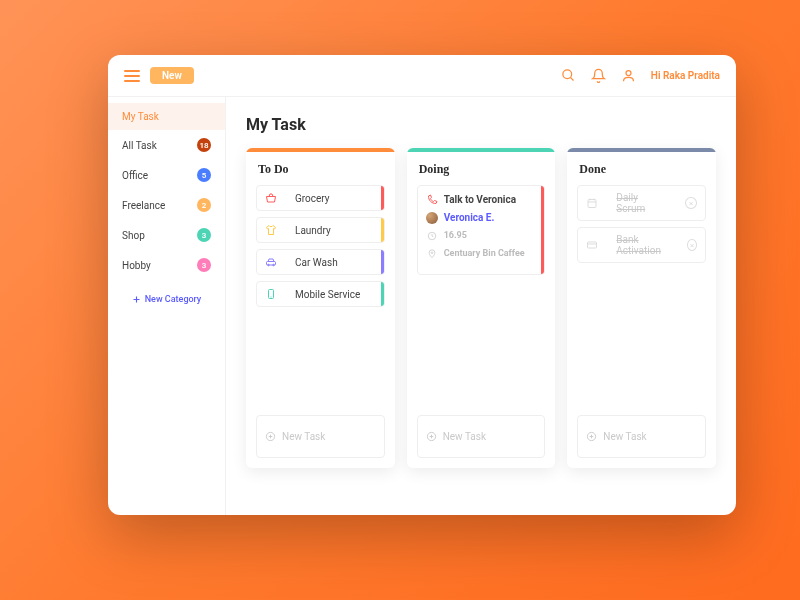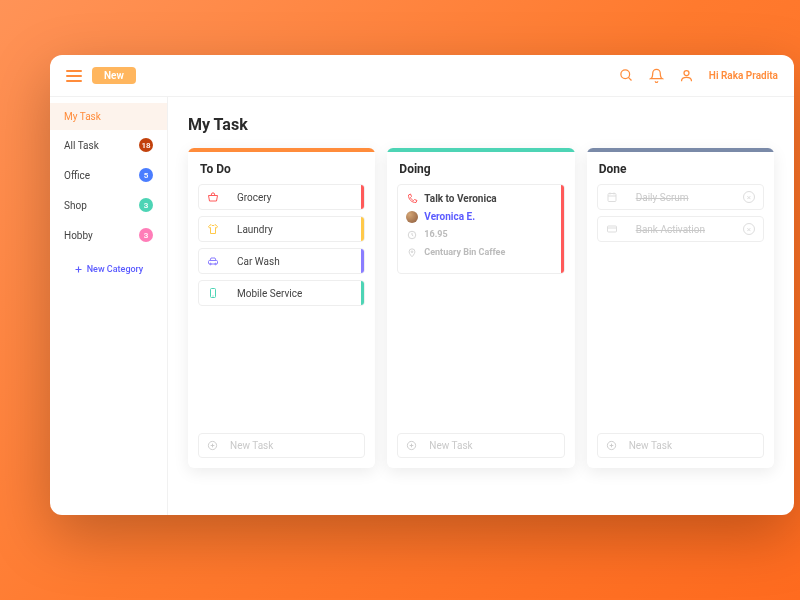--- a/index.html
+++ b/index.html
@@ -1,17 +1,17 @@
 <!DOCTYPE html>
 <html><head>
 <meta charset="utf-8">
 <style>
 * { margin: 0; padding: 0; box-sizing: border-box; font-family: -apple-system, BlinkMacSystemFont, 'Segoe UI', Roboto, sans-serif; }
 body { width: 800px; height: 600px; background: linear-gradient(135deg, #ff9357 0%, #ff7a2e 50%, #ff6b1f 100%); display: flex; align-items: center; justify-content: center; }
-.app { width: 744px; height: 460px; background: #fff; border-radius: 12px; box-shadow: 0 20px 60px rgba(0,0,0,0.25); overflow: hidden; display: flex; flex-direction: column; position: relative; margin-top: -30px; margin-left: 44px; }
+.app { width: 628px; height: 460px; background: #fff; border-radius: 12px; box-shadow: 0 20px 60px rgba(0,0,0,0.25); overflow: hidden; display: flex; flex-direction: column; position: relative; margin-top: -30px; margin-left: 44px; }
 .topbar { height: 42px; display: flex; align-items: center; padding: 0 16px; border-bottom: 1px solid #f1f1f1; }
 .hamburger { width: 16px; height: 12px; cursor: pointer; display: flex; flex-direction: column; justify-content: space-between; }
 .hamburger span { height: 2px; background: #ff8c3b; border-radius: 2px; }
 .new-btn { margin-left: 10px; background: #ffb65e; color: #fff; border: none; padding: 3px 12px; border-radius: 4px; font-size: 10px; font-weight: 600; cursor: pointer; }
 .topbar-right { margin-left: auto; display: flex; align-items: center; gap: 14px; }
 .icon-btn { width: 16px; height: 16px; cursor: pointer; display: flex; align-items: center; justify-content: center; }
 .greeting { font-size: 10px; color: #ff8c3b; font-weight: 600; }
 .body { display: flex; flex: 1; overflow: hidden; }
 .sidebar { width: 118px; border-right: 1px solid #f1f1f1; display: flex; flex-direction: column; padding-top: 6px; }
 .side-item { display: flex; align-items: center; padding: 8px 14px; font-size: 10px; color: #444; cursor: pointer; justify-content: space-between; }
@@ -25,37 +25,37 @@
 .b-pink { background: #ff7db8; }
 .new-cat { margin: 14px auto 0; font-size: 9px; color: #5b5bff; cursor: pointer; display: flex; align-items: flex-end; gap: 4px; font-weight: 500; }
 .main { flex: 1; padding: 18px 20px; overflow: auto; }
 .page-title { font-size: 16px; font-weight: 700; color: #2b2b2b; margin-bottom: 14px; }
 .columns { display: flex; gap: 12px; }
 .col { flex: 1; background: #fff; border-radius: 6px; box-shadow: 0 4px 16px rgba(0,0,0,0.08); display: flex; flex-direction: column; min-height: 320px; overflow: hidden; }
 .col-bar { height: 4px; width: 100%; }
 .cb-orange { background: #ff8c3b; }
 .cb-teal { background: #4dd4b5; }
 .cb-slate { background: #7a8aa8; }
-.col-header { padding: 10px 12px 8px; font-size: 12px; font-weight: 700; color: #2b2b2b; }
+.col-header { padding: 10px 12px 8px; font-size: 12px; font-weight: 700; color: #2b2b2b; font-family: Liberation Serif, serif; }
 .col-body { flex: 1; padding: 0 10px; display: flex; flex-direction: column; gap: 6px; }
 .task { background: #fff; border: 1px solid #eee; border-radius: 4px; padding: 6px 8px; display: flex; align-items: center; gap: 18px; position: relative; font-size: 10px; color: #444; cursor: pointer; }
 .task .stripe { position: absolute; right: 0; top: 0; bottom: 0; width: 3px; border-radius: 0 4px 4px 0; }
 .s-red { background: #ff5a5a; }
 .s-yellow { background: #ffc94a; }
 .s-purple { background: #8a7dff; }
 .s-teal { background: #4dd4b5; }
 .task-icon { width: 12px; height: 12px; display: flex; align-items: center; justify-content: center; }
 .task.done { color: #c9c9c9; }
 .task.done .task-label { text-decoration: line-through; }
 .task-expanded { border: 1px solid #eee; border-radius: 4px; padding: 8px; font-size: 10px; position: relative; }
 .task-expanded .row { display: flex; align-items: flex-start; gap: 6px; margin-bottom: 6px; color: #444; font-weight: bold; }
 .task-expanded .row.meta { color: #bbb; font-size: 9px; }
 .task-expanded .estripe { position: absolute; right: 0; top: 0; bottom: 0; width: 3px; background: #ff5a5a; border-radius: 0 4px 4px 0; }
 .avatar { width: 12px; height: 12px; border-radius: 50%; background: radial-gradient(circle at 30% 30%, #d4a574, #8b5a3c); }
-.add-task { margin: 10px; border: 1px solid #eee; border-radius: 4px; padding: 6px 8px; font-size: 10px; color: #c9c9c9; cursor: pointer; display: flex; align-items: center; gap: 12px; }
+.add-task { margin: 10px; border: 1px solid #eee; border-radius: 4px; padding: 15px 8px; font-size: 10px; color: #c9c9c9; cursor: pointer; display: flex; align-items: center; gap: 6px; }
 .close-circle { width: 12px; height: 12px; border-radius: 50%; border: 1px solid #ddd; margin-left: auto; display: flex; align-items: center; justify-content: center; color: #ddd; font-size: 8px; }
 svg { display: block; }
 </style>
 </head>
 <body>
 
 <div class="app">
 
   <div class="topbar">
     <div class="hamburger">
@@ -92,20 +92,24 @@
       <div class="side-item active">
         <span>My Task</span>
       </div>
       <div class="side-item">
         <span>All Task</span>
         <span class="badge b-purple">18</span>
       </div>
       <div class="side-item">
         <span>Office</span>
         <span class="badge b-blue">5</span>
+      </div>
+      <div class="side-item">
+        <span>Freelance</span>
+        <span class="badge b-orange">2</span>
       </div>
       <div class="side-item">
         <span>Shop</span>
         <span class="badge b-teal">3</span>
       </div>
       <div class="side-item">
         <span>Hobby</span>
         <span class="badge b-pink">3</span>
       </div>
       <div class="new-cat">

